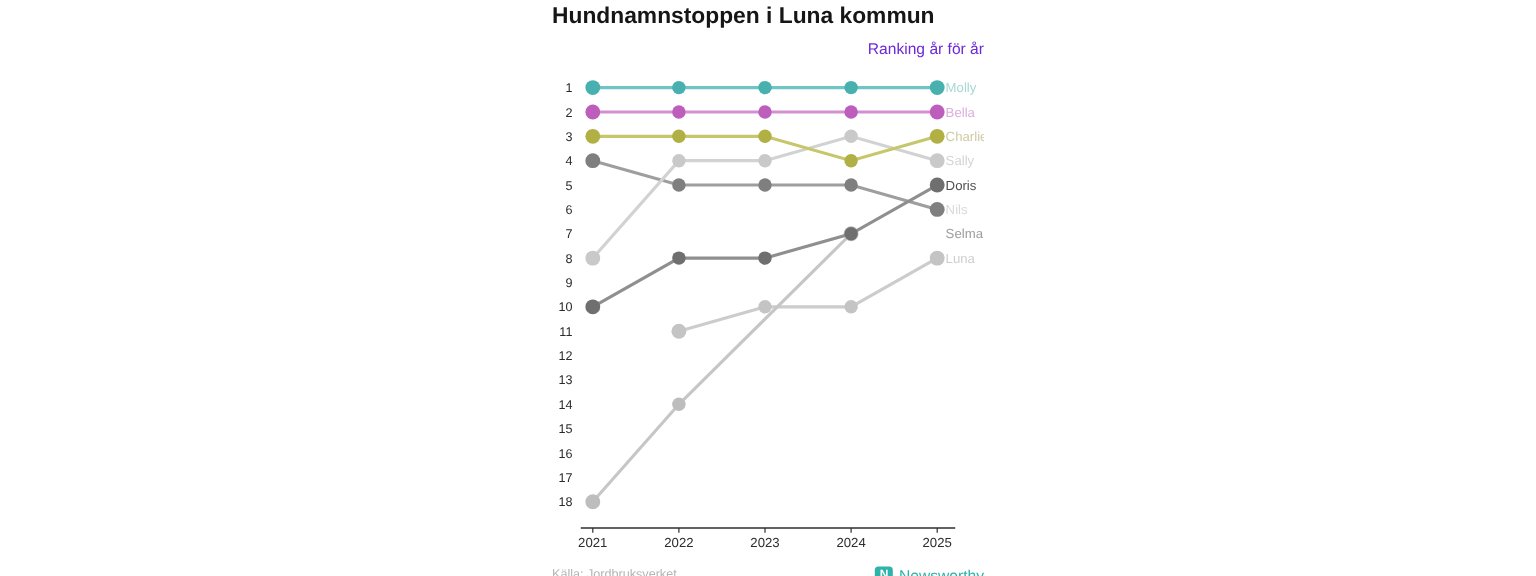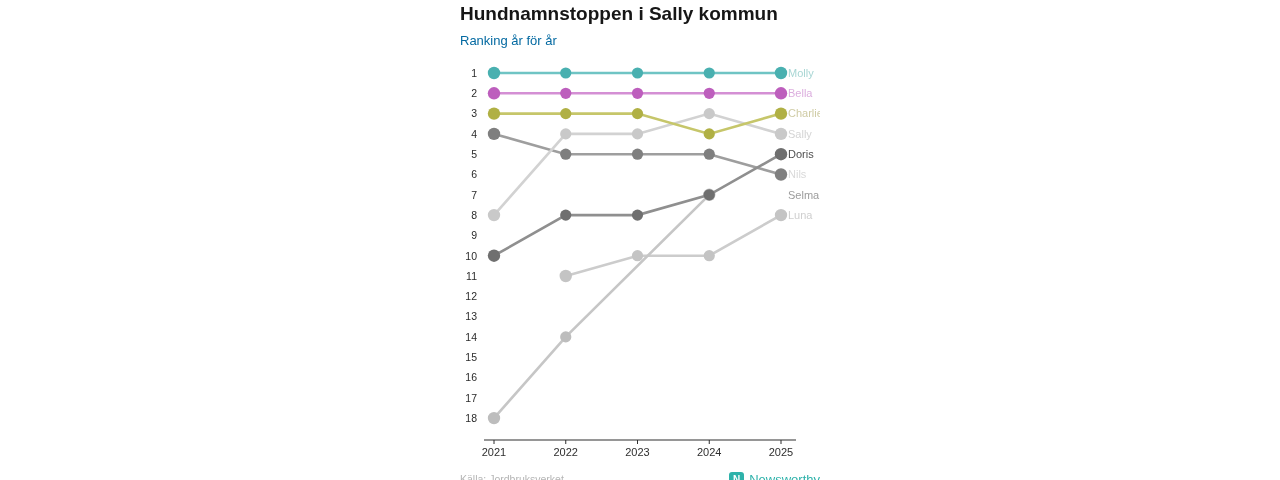--- a/index.html
+++ b/index.html
@@ -1,36 +1,36 @@
 <!DOCTYPE html>
 <html><head>
 <meta charset="utf-8">
 <style>
   html,body{margin:0;padding:0;background:#ffffff;}
   body{width:1280px;height:480px;overflow:hidden;font-family:"Liberation Sans",sans-serif;}
   .container{width:360px;margin:0 auto;padding-top:3px;}
   .title{font-size:19px;font-weight:700;color:#161616;line-height:1.15;margin:0;}
-  .subtitle{font-size:13px;color:#0369a1;margin-top:8px;}
+  .subtitle{font-size:13px;color:#6d28d9;margin-top:8px;text-align:right;}
   .chart-wrap{margin-top:6px;}
   svg{display:block;}
   .rank-label{font-size:10.5px;fill:#2b2b2b;}
   .year-label{font-size:11px;fill:#2e2e2e;}
   .series-label{font-size:11px;}
   .footer{display:flex;justify-content:space-between;align-items:center;margin-top:14px;}
   .source{font-size:10.5px;color:#b5b5b5;}
   .brand{display:flex;align-items:center;gap:5px;text-decoration:none;}
   .brand-logo{width:15px;height:15px;border-radius:3px;background:#2eb2aa;color:#fff;
     font-size:10px;font-weight:700;display:flex;align-items:center;justify-content:center;}
   .brand-name{font-size:13px;color:#2eb2aa;}
 </style>
 </head>
 <body>
 
 <div class="container">
-  <h1 class="title">Hundnamnstoppen i Sally kommun</h1>
+  <h1 class="title">Hundnamnstoppen i Luna kommun</h1>
   <div class="subtitle">Ranking år för år</div>
 
   <div class="chart-wrap">
     <svg width="360" height="404" viewBox="0 0 360 404">
         <text x="17" y="22.8" text-anchor="end" class="rank-label">1</text>
         <text x="17" y="43.099999999999994" text-anchor="end" class="rank-label">2</text>
         <text x="17" y="63.4" text-anchor="end" class="rank-label">3</text>
         <text x="17" y="83.7" text-anchor="end" class="rank-label">4</text>
         <text x="17" y="104" text-anchor="end" class="rank-label">5</text>
         <text x="17" y="124.3" text-anchor="end" class="rank-label">6</text>

